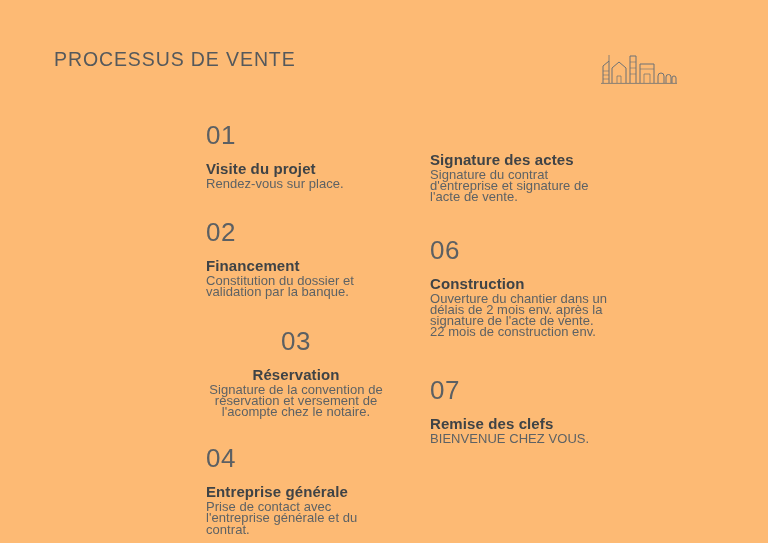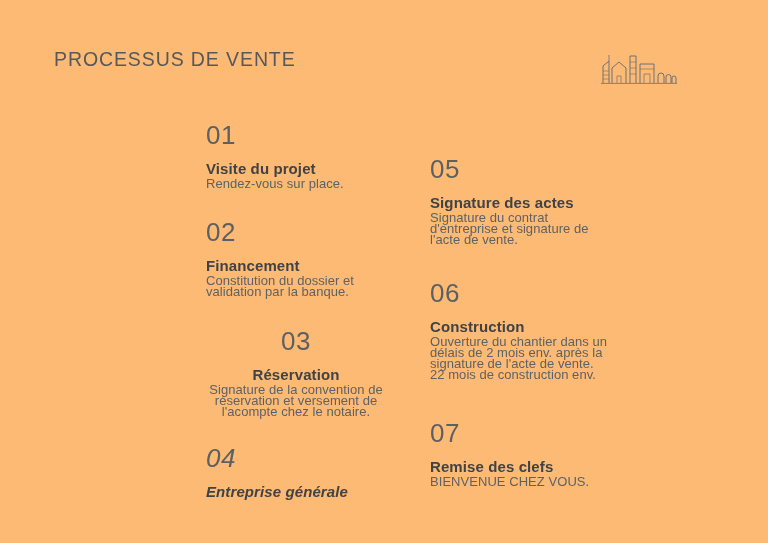--- a/index.html
+++ b/index.html
@@ -76,21 +76,21 @@
     color: #5d6265;
     line-height: 11.2px;
     margin-top: 3px;
     letter-spacing: 0.05px;
   }
 
   
   .s1 { margin-top: 8px; }
   .s2 { margin-top: 28px; }
   .s3 { margin-top: 28px; text-align: center; }
-  .s4 { margin-top: 26px; font-style: italic; }
+  .s4 { margin-top: 26px; }
 
   .r1 { margin-top: 42px; }
   .r2 { margin-top: 32px; }
   .r3 { margin-top: 38px; }
 </style>
 </head>
 <body>
 
 <div class="page">
 
@@ -141,28 +141,28 @@
 
       <div class="step s3">
         <div class="step-num">03</div>
         <div class="step-title">Réservation</div>
         <div class="step-desc">Signature de la convention de réservation et versement de l'acompte chez le notaire.</div>
       </div>
 
       <div class="step s4">
         <div class="step-num">04</div>
         <div class="step-title">Entreprise générale</div>
+        <div class="step-desc">Prise de contact avec l'entreprise générale et du contrat.</div>
       </div>
 
     </div>
 
     <div class="col col-right">
 
       <div class="step r1">
-        <div class="step-num">05</div>
         <div class="step-title">Signature des actes</div>
         <div class="step-desc">Signature du contrat d'entreprise et signature de l'acte de vente.</div>
       </div>
 
       <div class="step r2">
         <div class="step-num">06</div>
         <div class="step-title">Construction</div>
         <div class="step-desc">Ouverture du chantier dans un délais de 2 mois env. après la signature de l'acte de vente. 22 mois de construction env.</div>
       </div>
 

